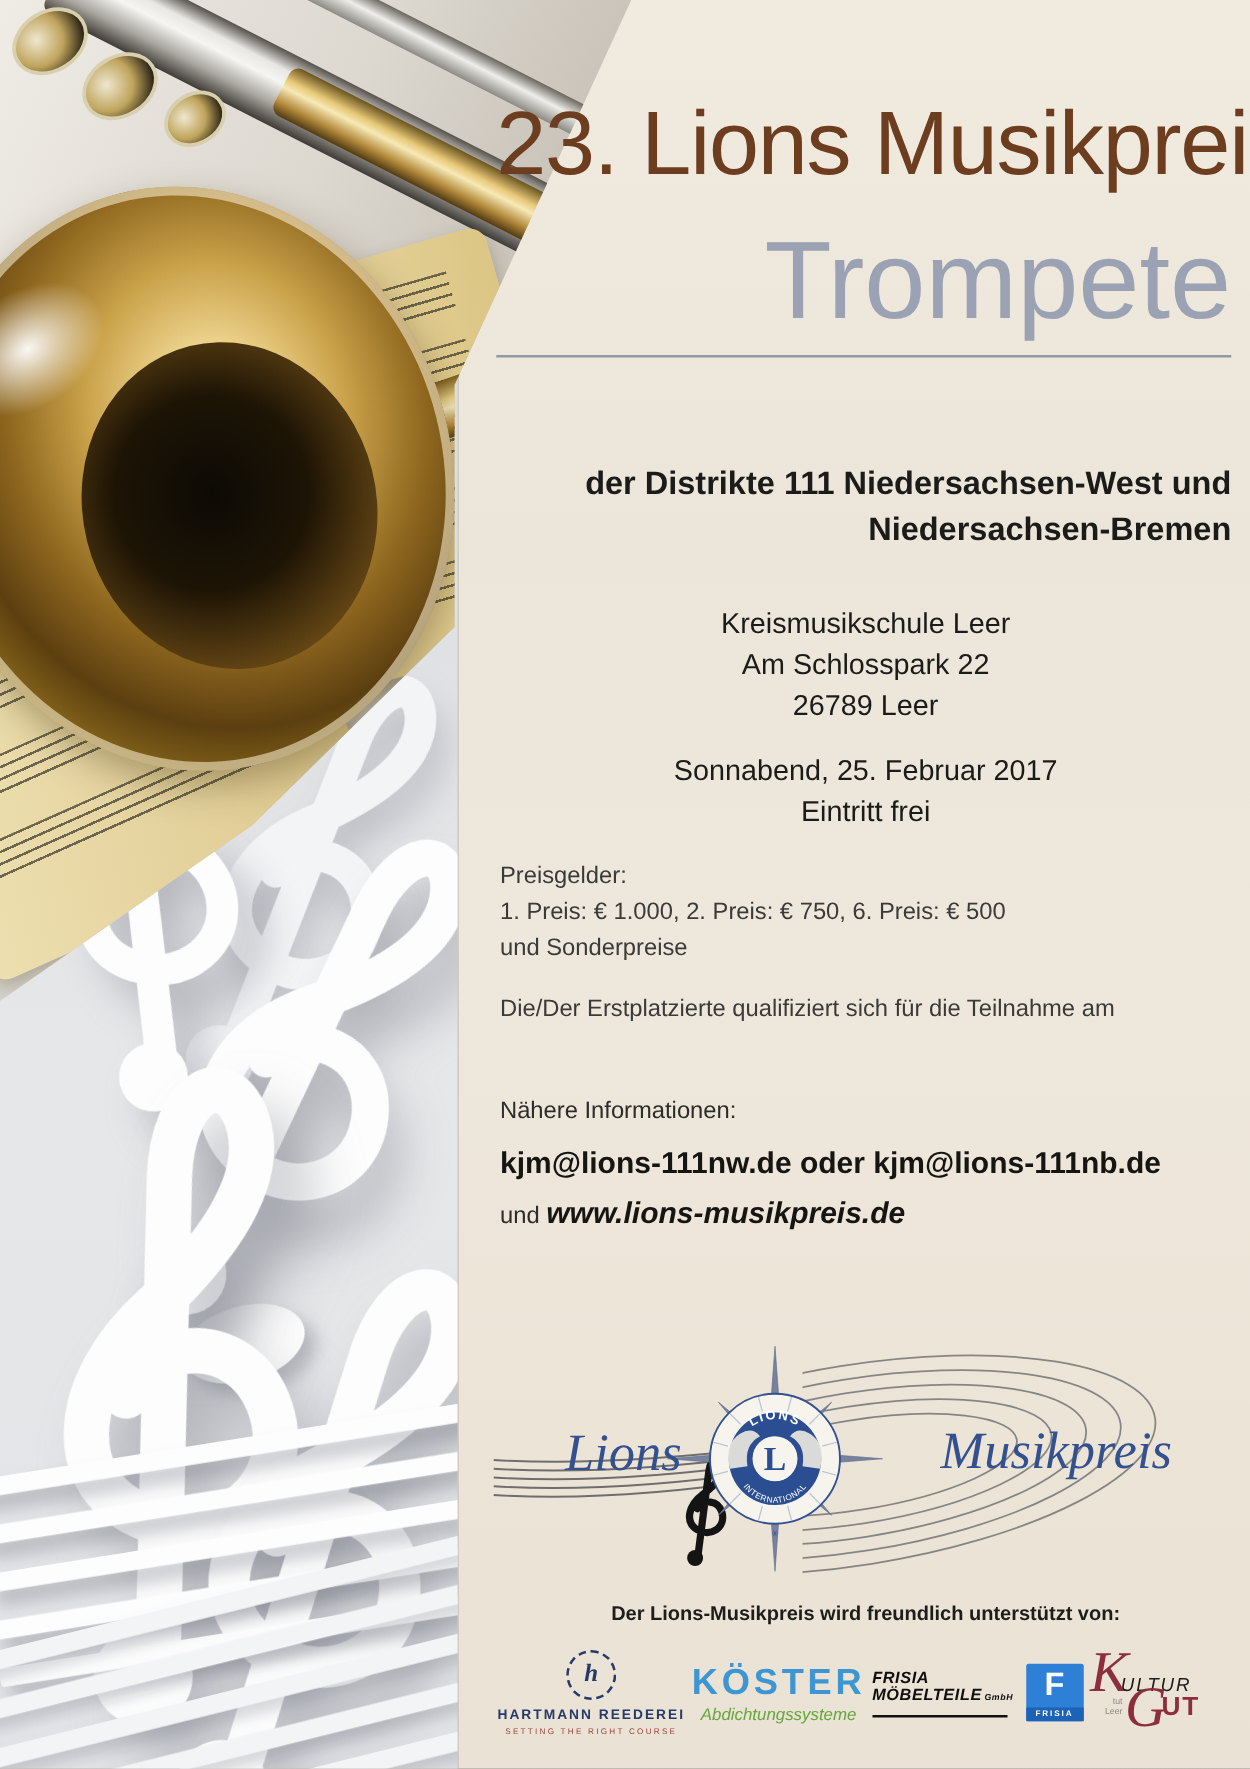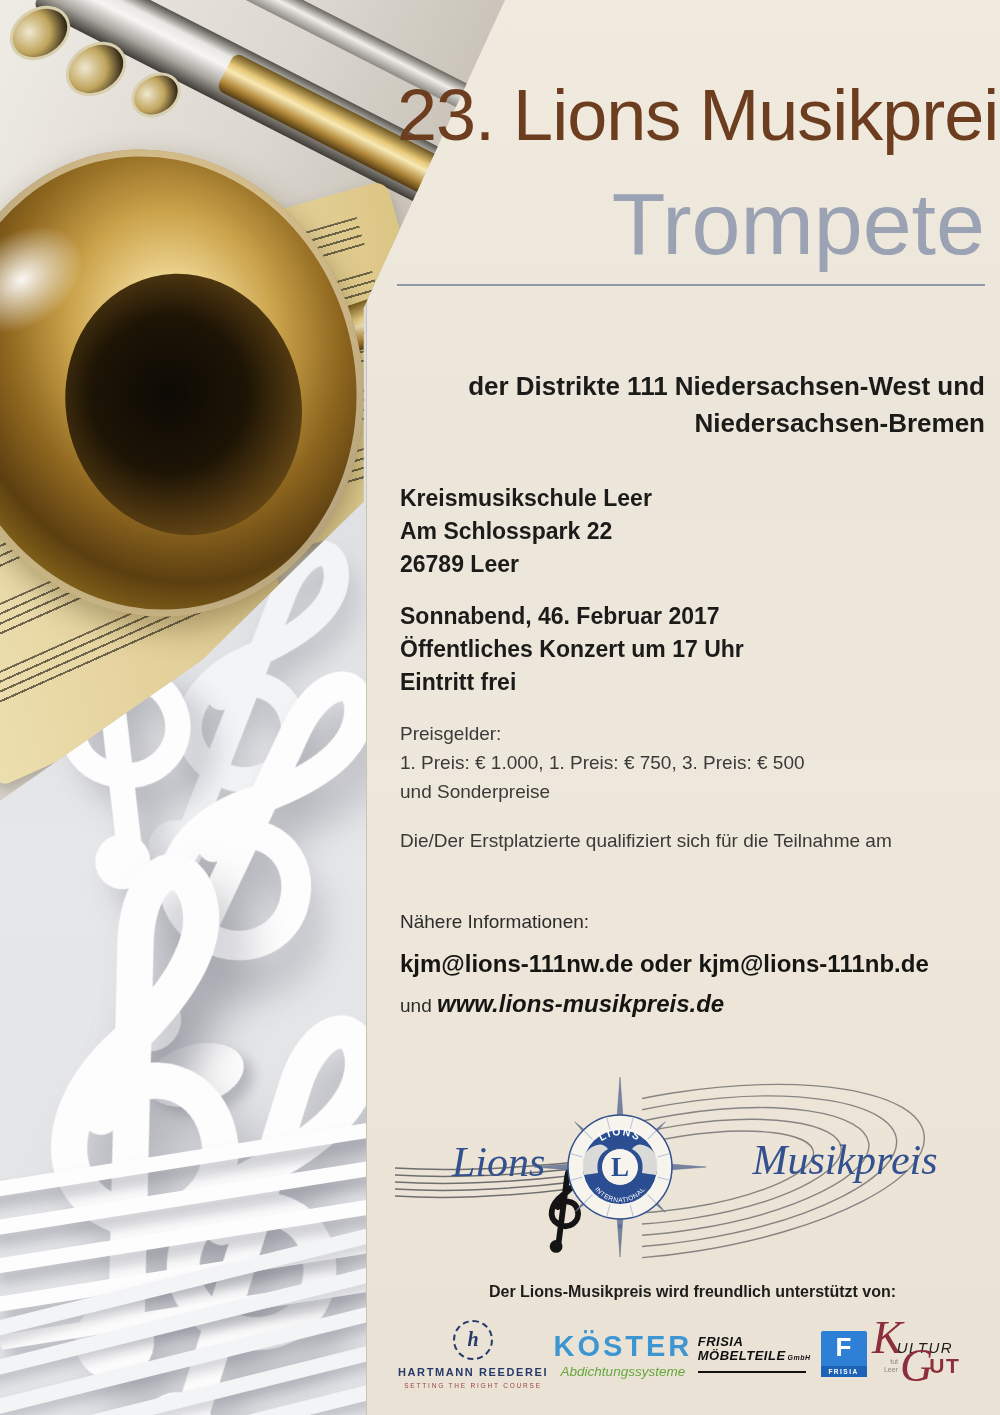--- a/index.html
+++ b/index.html
@@ -54,21 +54,21 @@
   
   .hdr{position:absolute;left:397px;width:588px;top:78px;text-align:right;z-index:3;}
   .title{font-size:72px;line-height:1.05;letter-spacing:-1px;color:#6d3d1f;white-space:nowrap;}
   .subtitle{font-size:88px;line-height:1;letter-spacing:0;color:#9aa2b3;margin-top:26px;}
   .rule{margin-top:16px;border-bottom:2px solid #9299a6;}
 
   
   .content{position:absolute;left:400px;width:585px;top:368px;color:#1b1b19;z-index:3;}
   .districts{font-size:26px;font-weight:bold;line-height:37px;}
   .districts .l2{padding-left:180px;}
-  .blk-bold{font-size:23px;font-weight:bold;line-height:33px;}
+  .blk-bold{font-size:23px;font-weight:normal;line-height:33px;text-align:center;}
   .blk-reg{font-size:19px;color:#3a3a38;line-height:29px;}
   .mb-40{margin-bottom:40px;text-align:right;} .mb-16{margin-bottom:16px;}
   .mb-20{margin-bottom:20px;} .mb-14{margin-bottom:20px;} .mb-42{margin-bottom:26px;}
   .contact-label{font-size:19px;color:#2c2c2a;line-height:29px;margin-bottom:8px;}
   .contact-mails{font-size:24px;font-weight:bold;line-height:40px;color:#151513;}
   .contact-web{font-size:19px;color:#2c2c2a;line-height:40px;}
   .contact-web b{font-size:24px;color:#151513;font-style:italic;}
 
   
   .logoarea{position:absolute;left:390px;top:1072px;width:600px;height:200px;z-index:3;}
@@ -174,27 +174,26 @@
     <div class="districts mb-40">
       <div class="l1">der Distrikte 111 Niedersachsen-West und</div>
       <div class="l2">Niedersachsen-Bremen</div>
     </div>
     <div class="blk-bold mb-16">
       <div>Kreismusikschule Leer</div>
       <div>Am Schlosspark 22</div>
       <div>26789 Leer</div>
     </div>
     <div class="blk-bold mb-20" style="margin-top:19px;">
-      <div>Sonnabend, 46. Februar 2017</div>
-      <div>Öffentliches Konzert um 17 Uhr</div>
+      <div>Sonnabend, 25. Februar 2017</div>
       <div>Eintritt frei</div>
     </div>
     <div class="blk-reg mb-14">
       <div>Preisgelder:</div>
-      <div>1. Preis: € 1.000, 1. Preis: € 750, 3. Preis: € 500</div>
+      <div>1. Preis: € 1.000, 2. Preis: € 750, 6. Preis: € 500</div>
       <div>und Sonderpreise</div>
     </div>
     <div class="blk-reg mb-42" style="margin-top:18px;">
       <div>Die/Der Erstplatzierte qualifiziert sich für die Teilnahme am</div>
     </div>
     <div style="margin-top:52px;">
       <div class="contact-label">Nähere Informationen:</div>
       <div class="contact-mails">kjm@lions-111nw.de oder kjm@lions-111nb.de</div>
       <div class="contact-web">
         <span>und</span>

